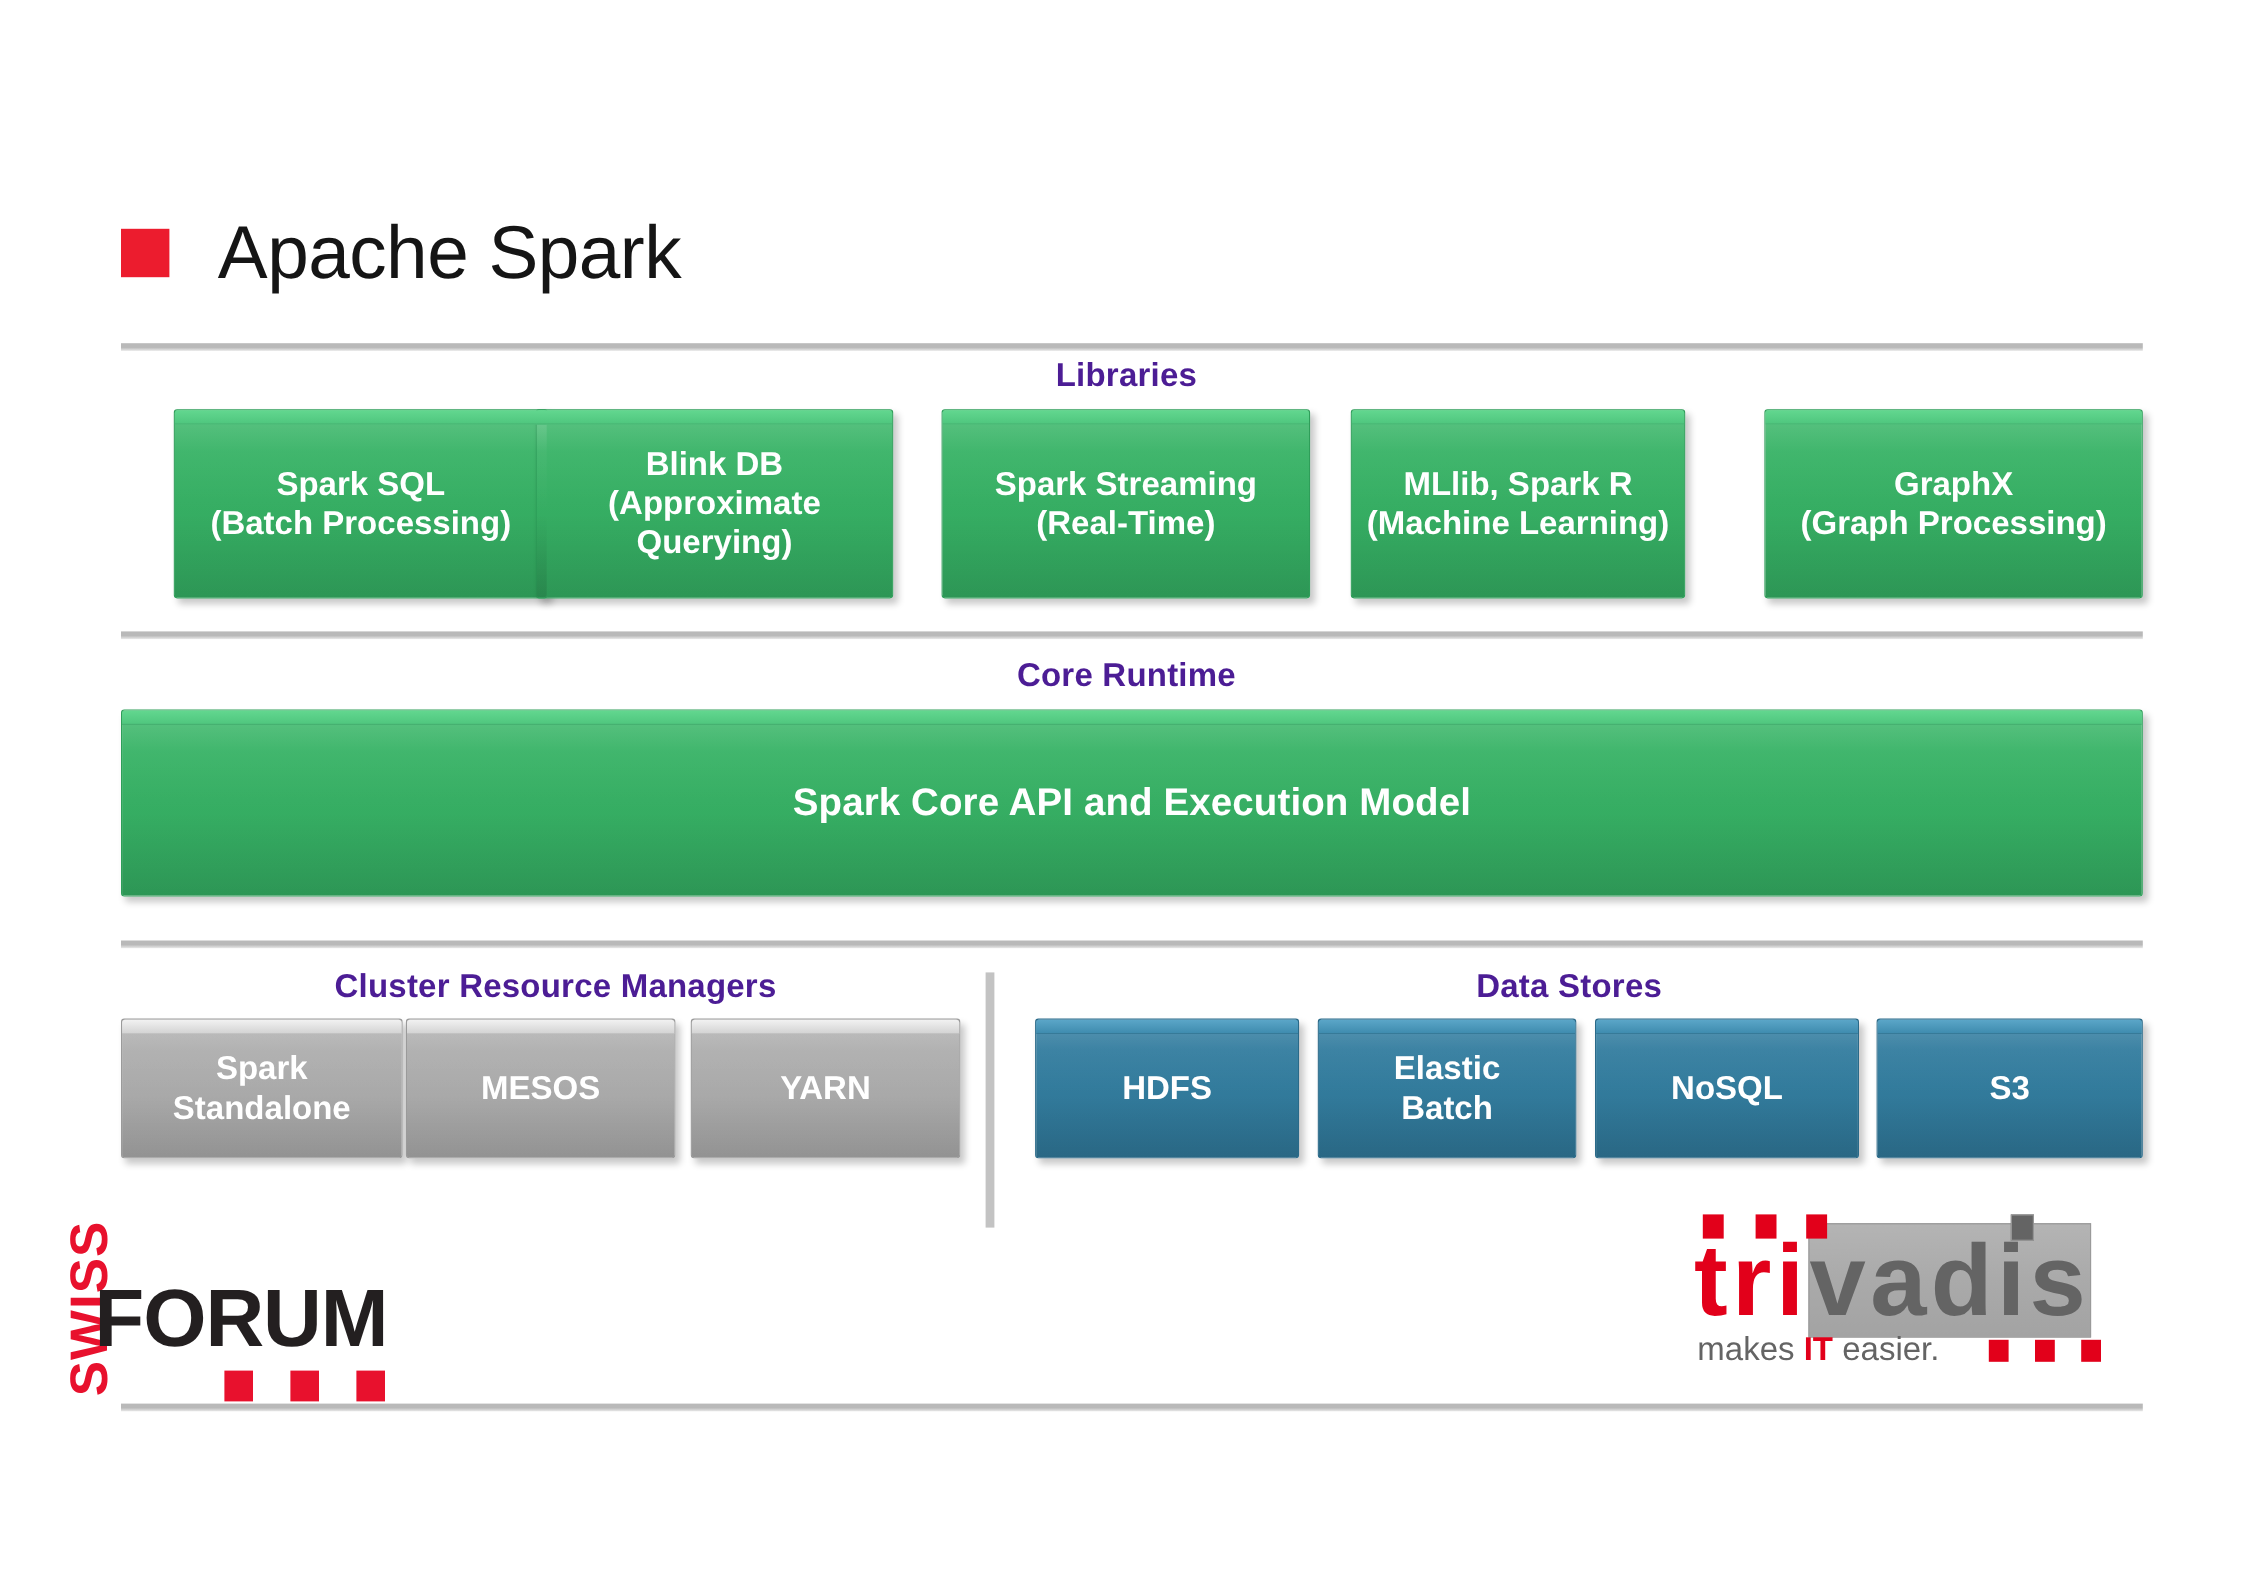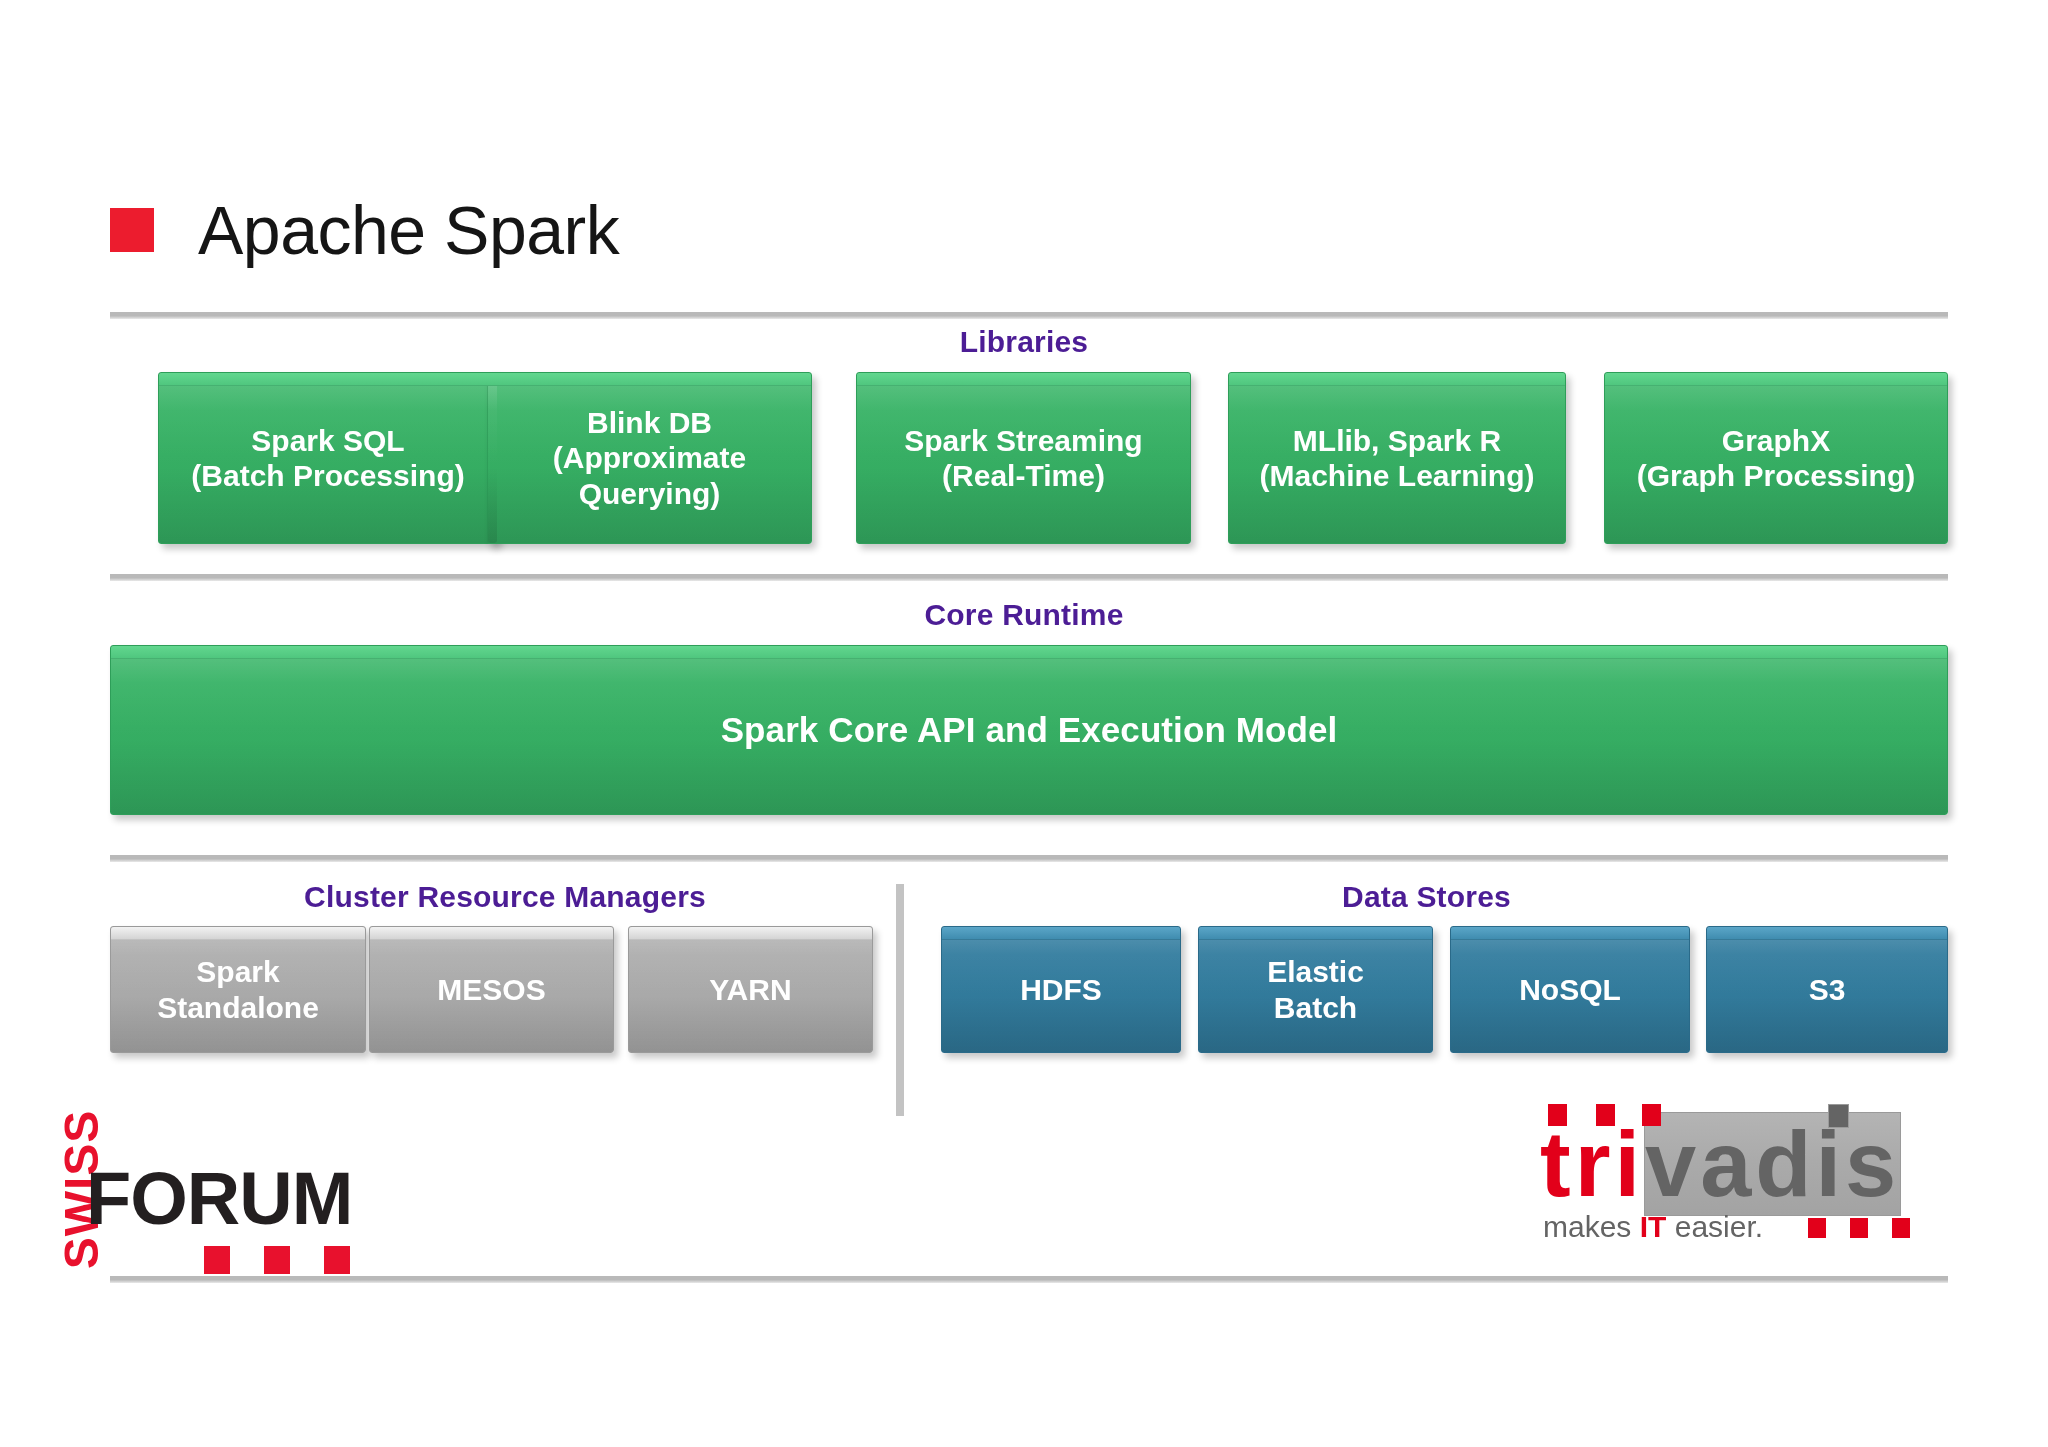--- a/index.html
+++ b/index.html
@@ -138,21 +138,21 @@
   .blue::before {
     background: linear-gradient(to bottom, #5ba6c8 0%, #3d8aad 100%);
     box-shadow: inset 0 -1px 0 rgba(0,0,0,0.12);
   }
 
   
   .lib-box { top: 372px; height: 172px; font-size: 30px; }
   #lib-0 { left: 110px;  width: 340px; margin-left: 48px; }
   #lib-1 { left: 487px;  width: 325px; }
   #lib-2 { left: 856px;  width: 335px; }
-  #lib-3 { left: 1228px; width: 338px; }
+  #lib-3 { left: 1228px; width: 304px; }
   #lib-4 { left: 1604px; width: 344px; }
 
   
   #core-bar {
     left: 110px;
     top: 645px;
     width: 1838px;
     height: 170px;
     font-size: 35px;
     letter-spacing: 0.1px;

